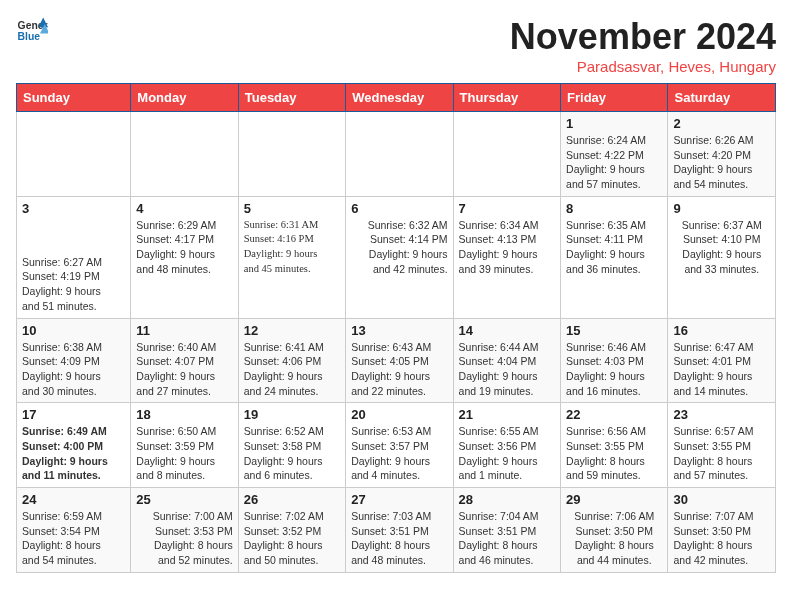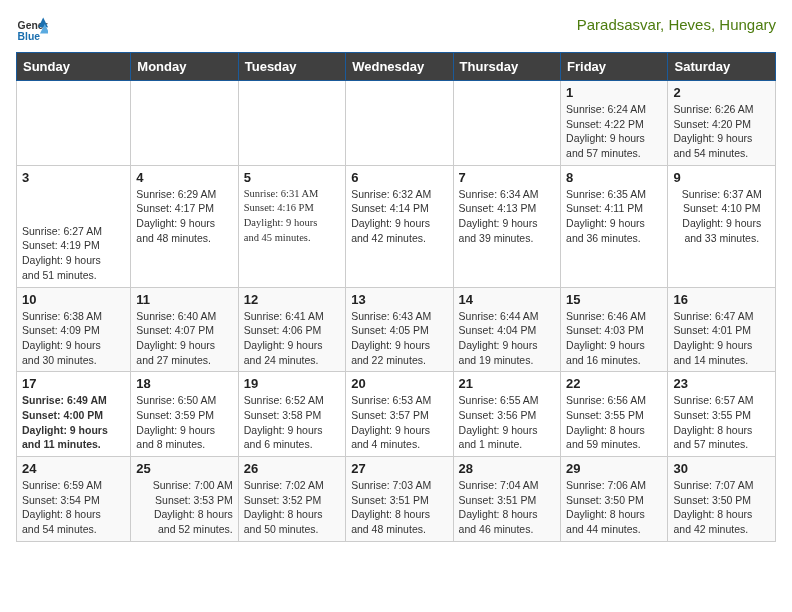--- a/index.html
+++ b/index.html
@@ -28,29 +28,29 @@
     .title-area {
       text-align: right;
     }
     .month-title {
       font-size: 36px;
       font-weight: bold;
       color: #222;
     }
     .location-title {
       font-size: 15px;
-      color: #4d7c0f;
+      color: #ef4444;
     }
     table {
       width: 100%;
       border-collapse: collapse;
       font-size: 11px;
     }
     thead tr th {
-      background-color: #404040;
+      background-color: #ef4444;
       color: #fff;
       text-align: left;
       padding: 6px 6px;
       font-size: 13px;
       font-weight: bold;
       border: 1px solid #1a5a9a;
     }
     tbody tr td {
       border: 1px solid #ccc;
       vertical-align: top;
@@ -84,20 +84,21 @@
 <div class="header-area">
   <div class="logo">
     <svg class="logo-icon" viewBox="0 0 40 35">
       <text x="2" y="16" font-size="13" font-weight="bold" fill="#333" font-family="Arial">General</text>
       <text x="2" y="30" font-size="13" font-weight="bold" fill="#1a6faf" font-family="Arial">Blue</text>
       <polygon points="34,2 40,14 28,14" fill="#1a6faf"></polygon>
       <polygon points="36,10 42,22 30,22" fill="#5aaae0"></polygon>
     </svg>
   </div>
   <div class="title-area">
+    <div class="month-title">November 2024</div>
     <div class="location-title">Paradsasvar, Heves, Hungary</div>
   </div>
 </div>
 
 <table>
   <thead>
     <tr id="weekday-header">
     <th>Sunday</th>
         <th>Monday</th>
         <th>Tuesday</th>
@@ -146,21 +147,21 @@
         </td>
         <td>
           <span class="day-number">5</span>
           <div class="day-info" style="white-space: pre-line; font-family: Liberation Serif, serif;">Sunrise: 6:31 AM
 Sunset: 4:16 PM
 Daylight: 9 hours
 and 45 minutes.</div>
         </td>
         <td>
           <span class="day-number">6</span>
-          <div class="day-info" style="white-space: pre-line;">Sunrise: 6:32 AM
+          <div class="day-info" style="white-space: pre-line; text-align: right;">Sunrise: 6:32 AM
 Sunset: 4:14 PM
 Daylight: 9 hours
 and 42 minutes.</div>
         </td>
         <td>
           <span class="day-number">7</span>
           <div class="day-info" style="white-space: pre-line;">Sunrise: 6:34 AM
 Sunset: 4:13 PM
 Daylight: 9 hours
 and 39 minutes.</div>
@@ -313,21 +314,21 @@
         </td>
         <td>
           <span class="day-number">28</span>
           <div class="day-info" style="white-space: pre-line;">Sunrise: 7:04 AM
 Sunset: 3:51 PM
 Daylight: 8 hours
 and 46 minutes.</div>
         </td>
         <td>
           <span class="day-number">29</span>
-          <div class="day-info" style="white-space: pre-line;">Sunrise: 7:06 AM
+          <div class="day-info" style="white-space: pre-line; text-align: center;">Sunrise: 7:06 AM
 Sunset: 3:50 PM
 Daylight: 8 hours
 and 44 minutes.</div>
         </td>
         <td>
           <span class="day-number">30</span>
           <div class="day-info" style="white-space: pre-line;">Sunrise: 7:07 AM
 Sunset: 3:50 PM
 Daylight: 8 hours
 and 42 minutes.</div>

